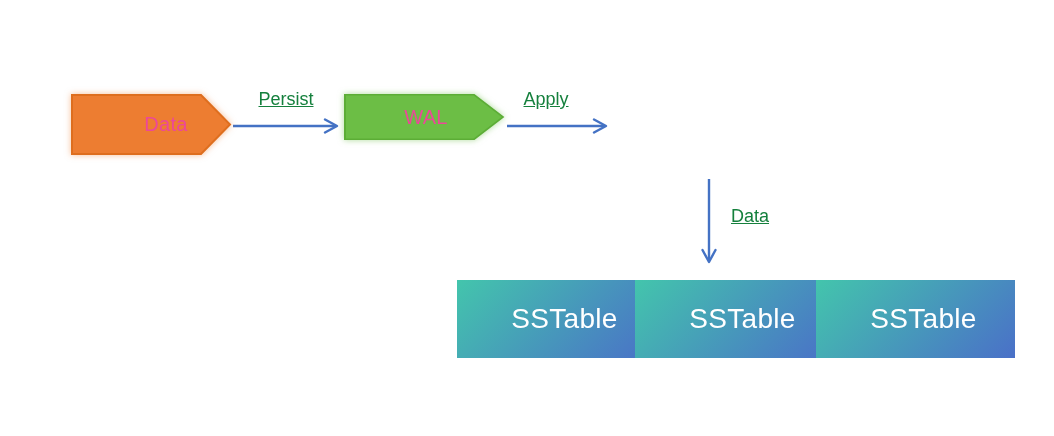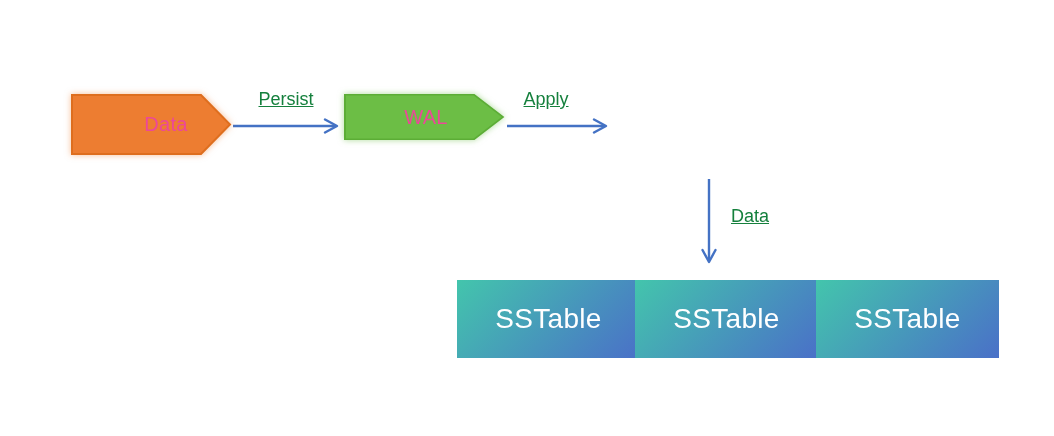--- a/index.html
+++ b/index.html
@@ -54,20 +54,21 @@
     position: absolute;
     width: 183px;
     height: 78px;
     background: linear-gradient(135deg, #43C5AC 0%, #4A70C8 100%);
     display: flex;
     align-items: center;
     justify-content: center;
     color: #ffffff;
     font-size: 28px;
     letter-spacing: 0.3px;
+    padding-left: 16px;
   }
   .edge-label {
     position: absolute;
     color: #15803d;
     font-size: 18px;
     white-space: nowrap;
     text-decoration: underline;
   }
   .edge-label.centered { text-align: center; }
   #persist-label { left: 230px; top: 89px; width: 112px; }

